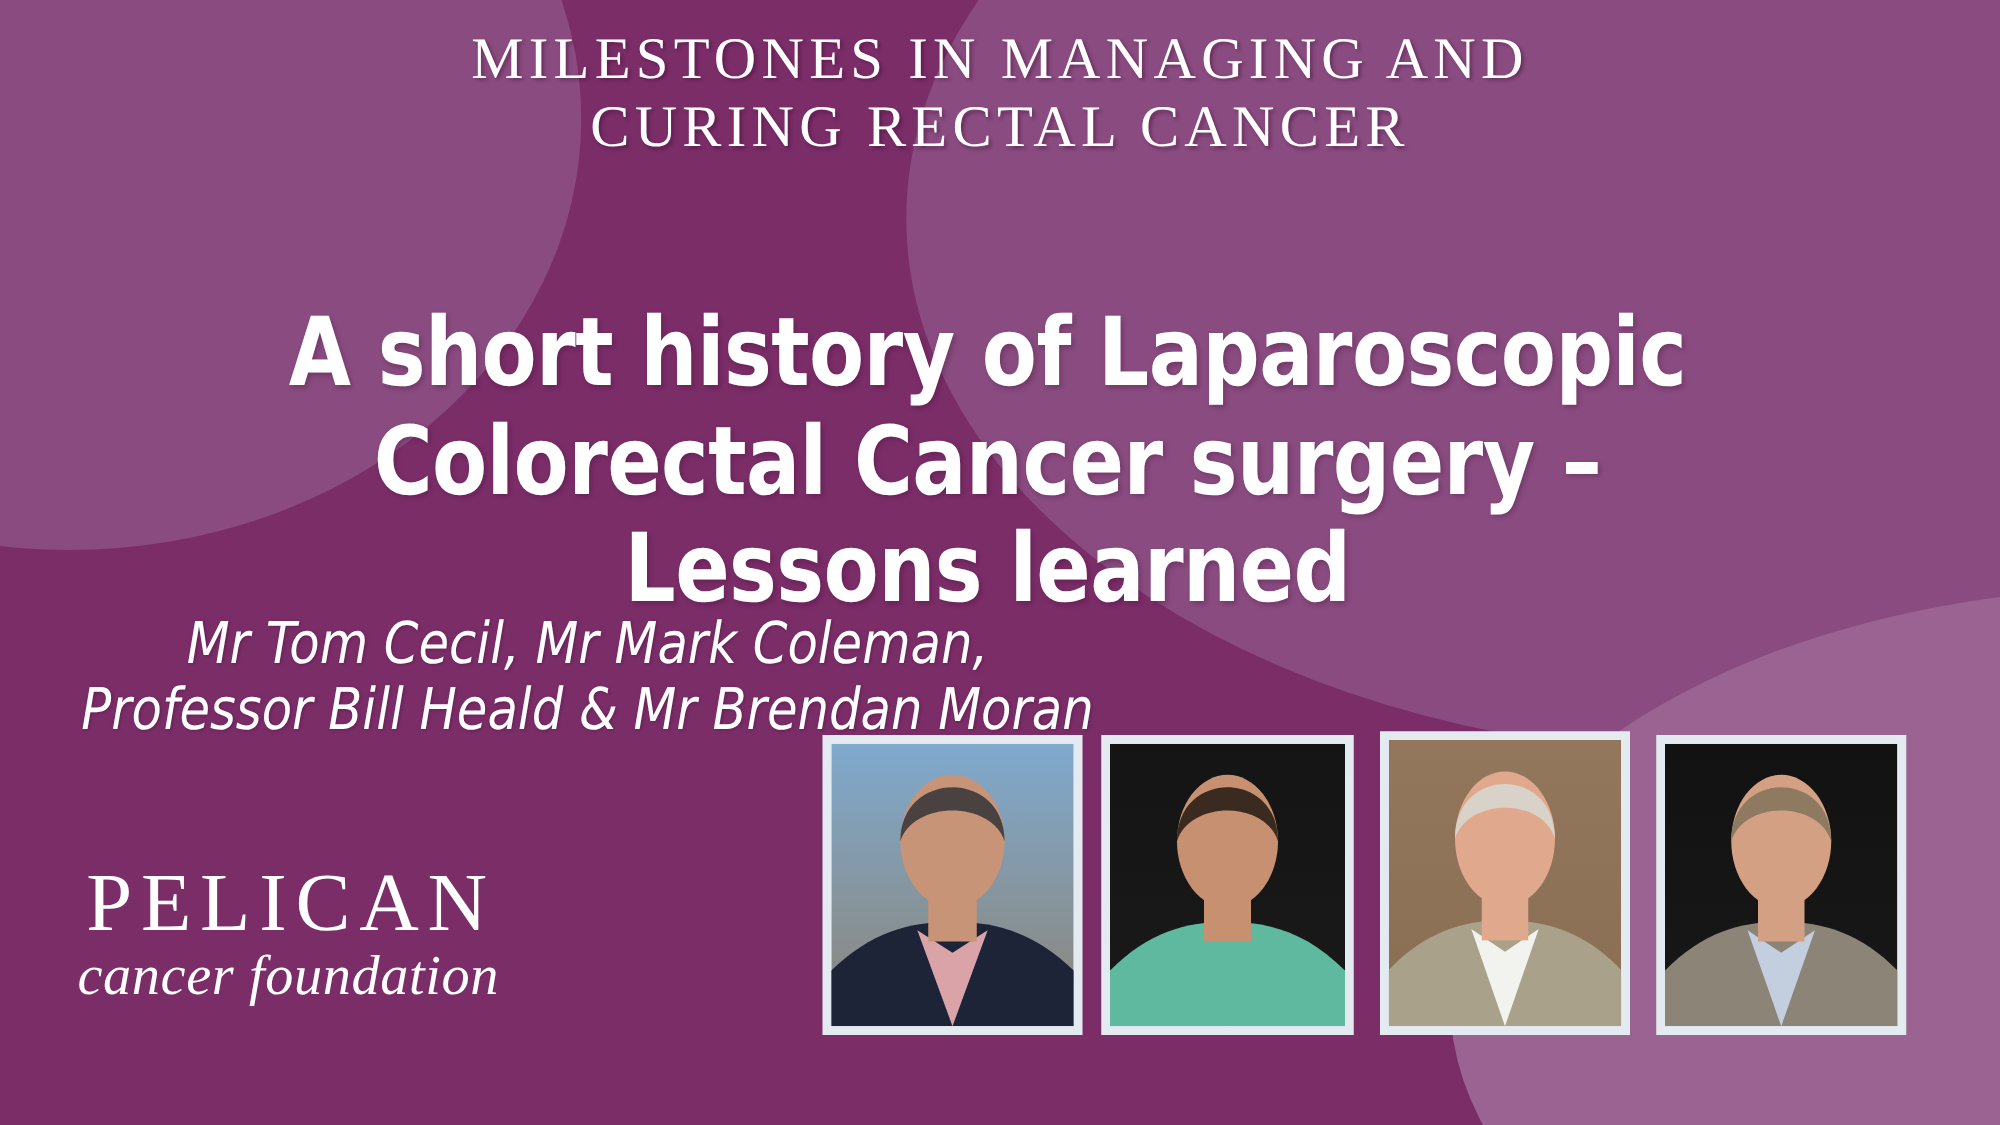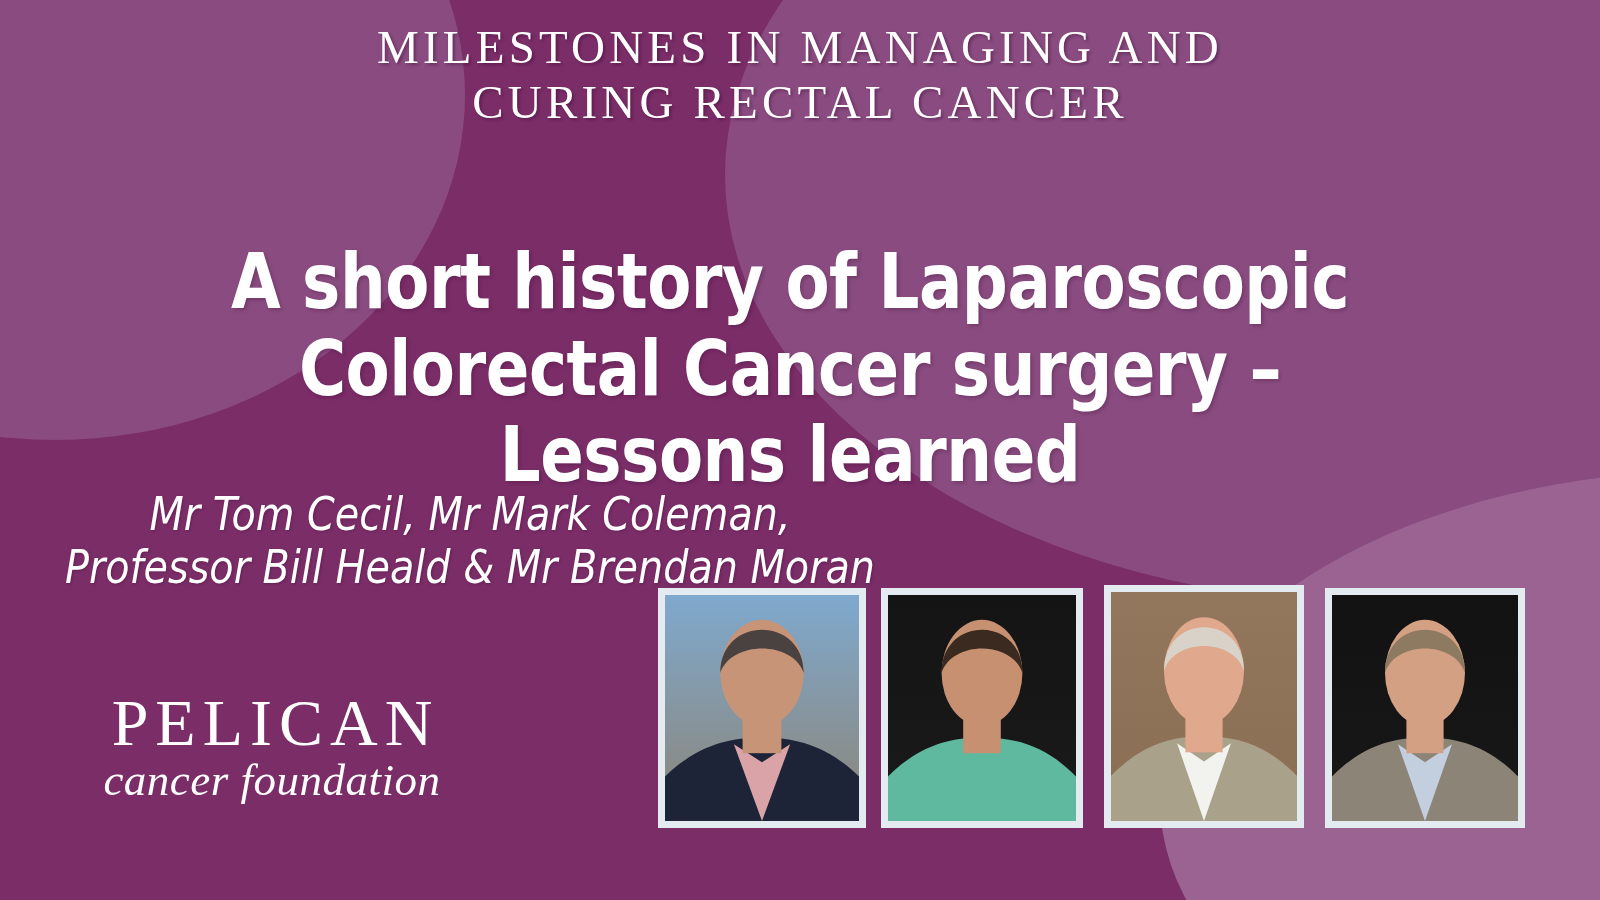--- a/index.html
+++ b/index.html
@@ -81,21 +81,21 @@
     transform-origin: 50% 50%;
   }
 
   
   .logo {
     position: absolute;
     left: 62px;
     top: 690px;
     width: 420px;
     color: #ffffff;
-    text-align: center;
+    text-align: left;
   }
   .logo-word {
     font-family: "Liberation Serif", "DejaVu Serif", serif;
     font-size: 66px;
     line-height: 1.0;
     letter-spacing: 7px;
     font-weight: 400;
     text-indent: 7px;
     display: block;
   }

